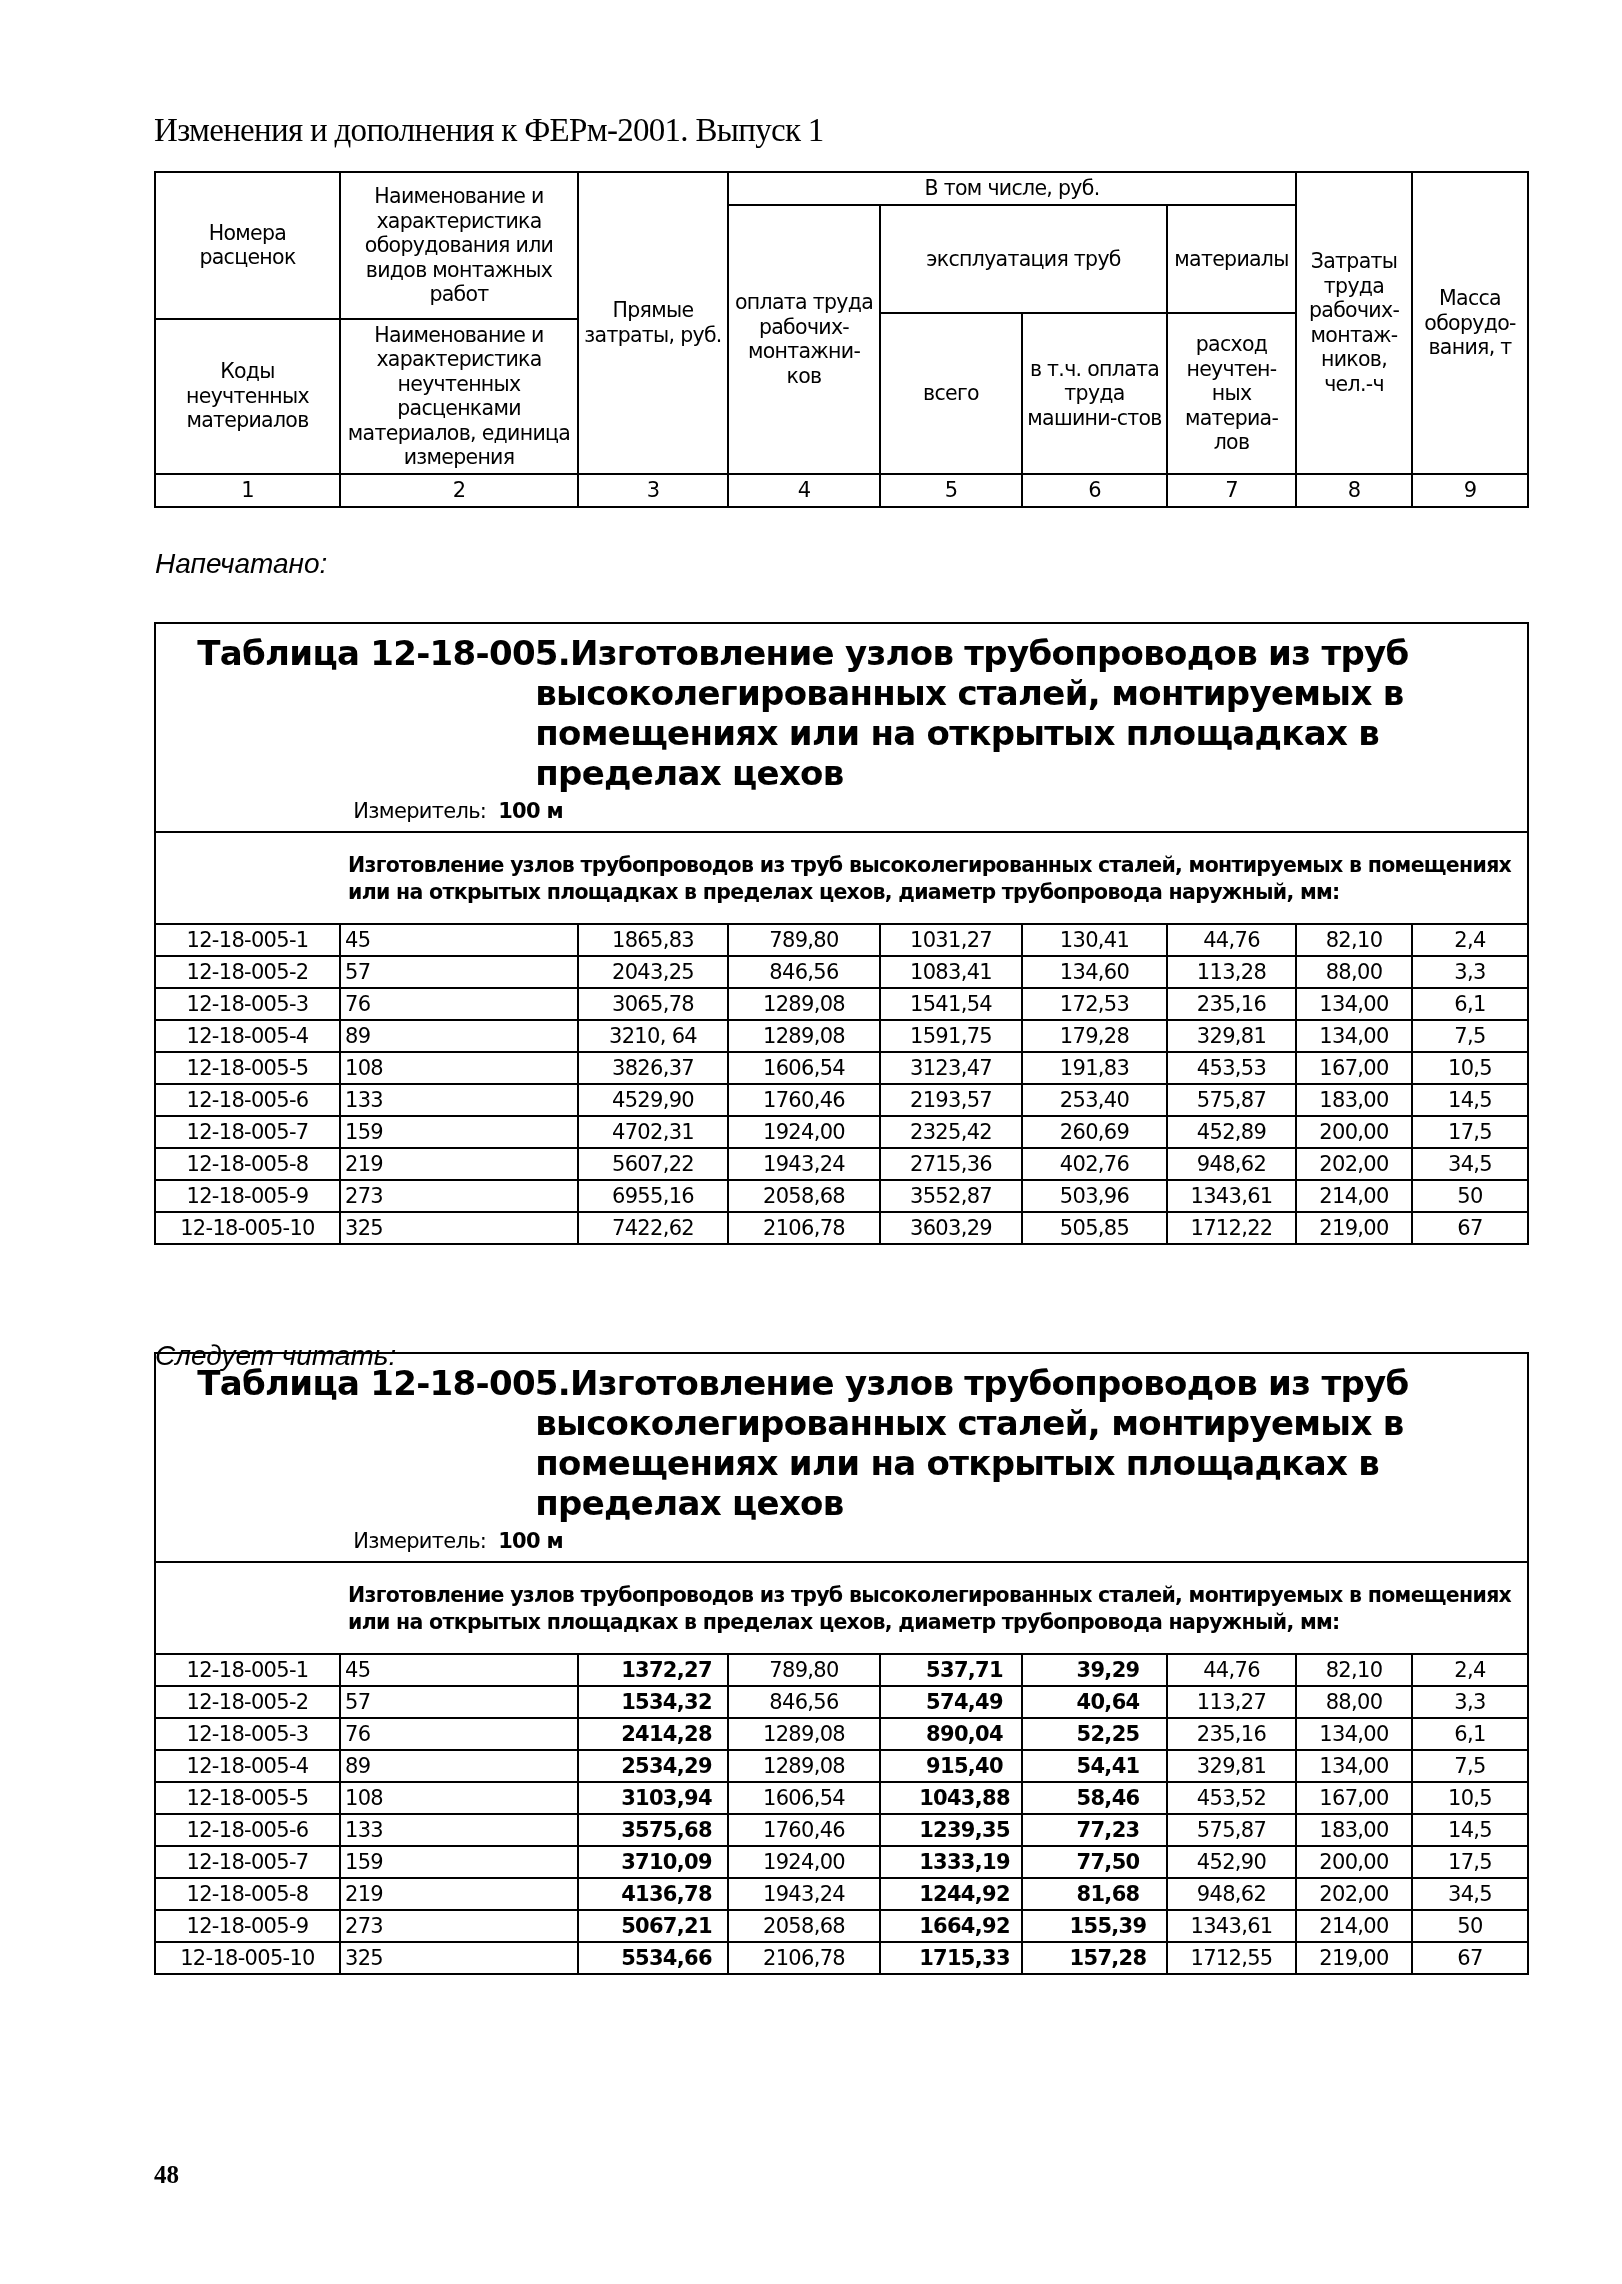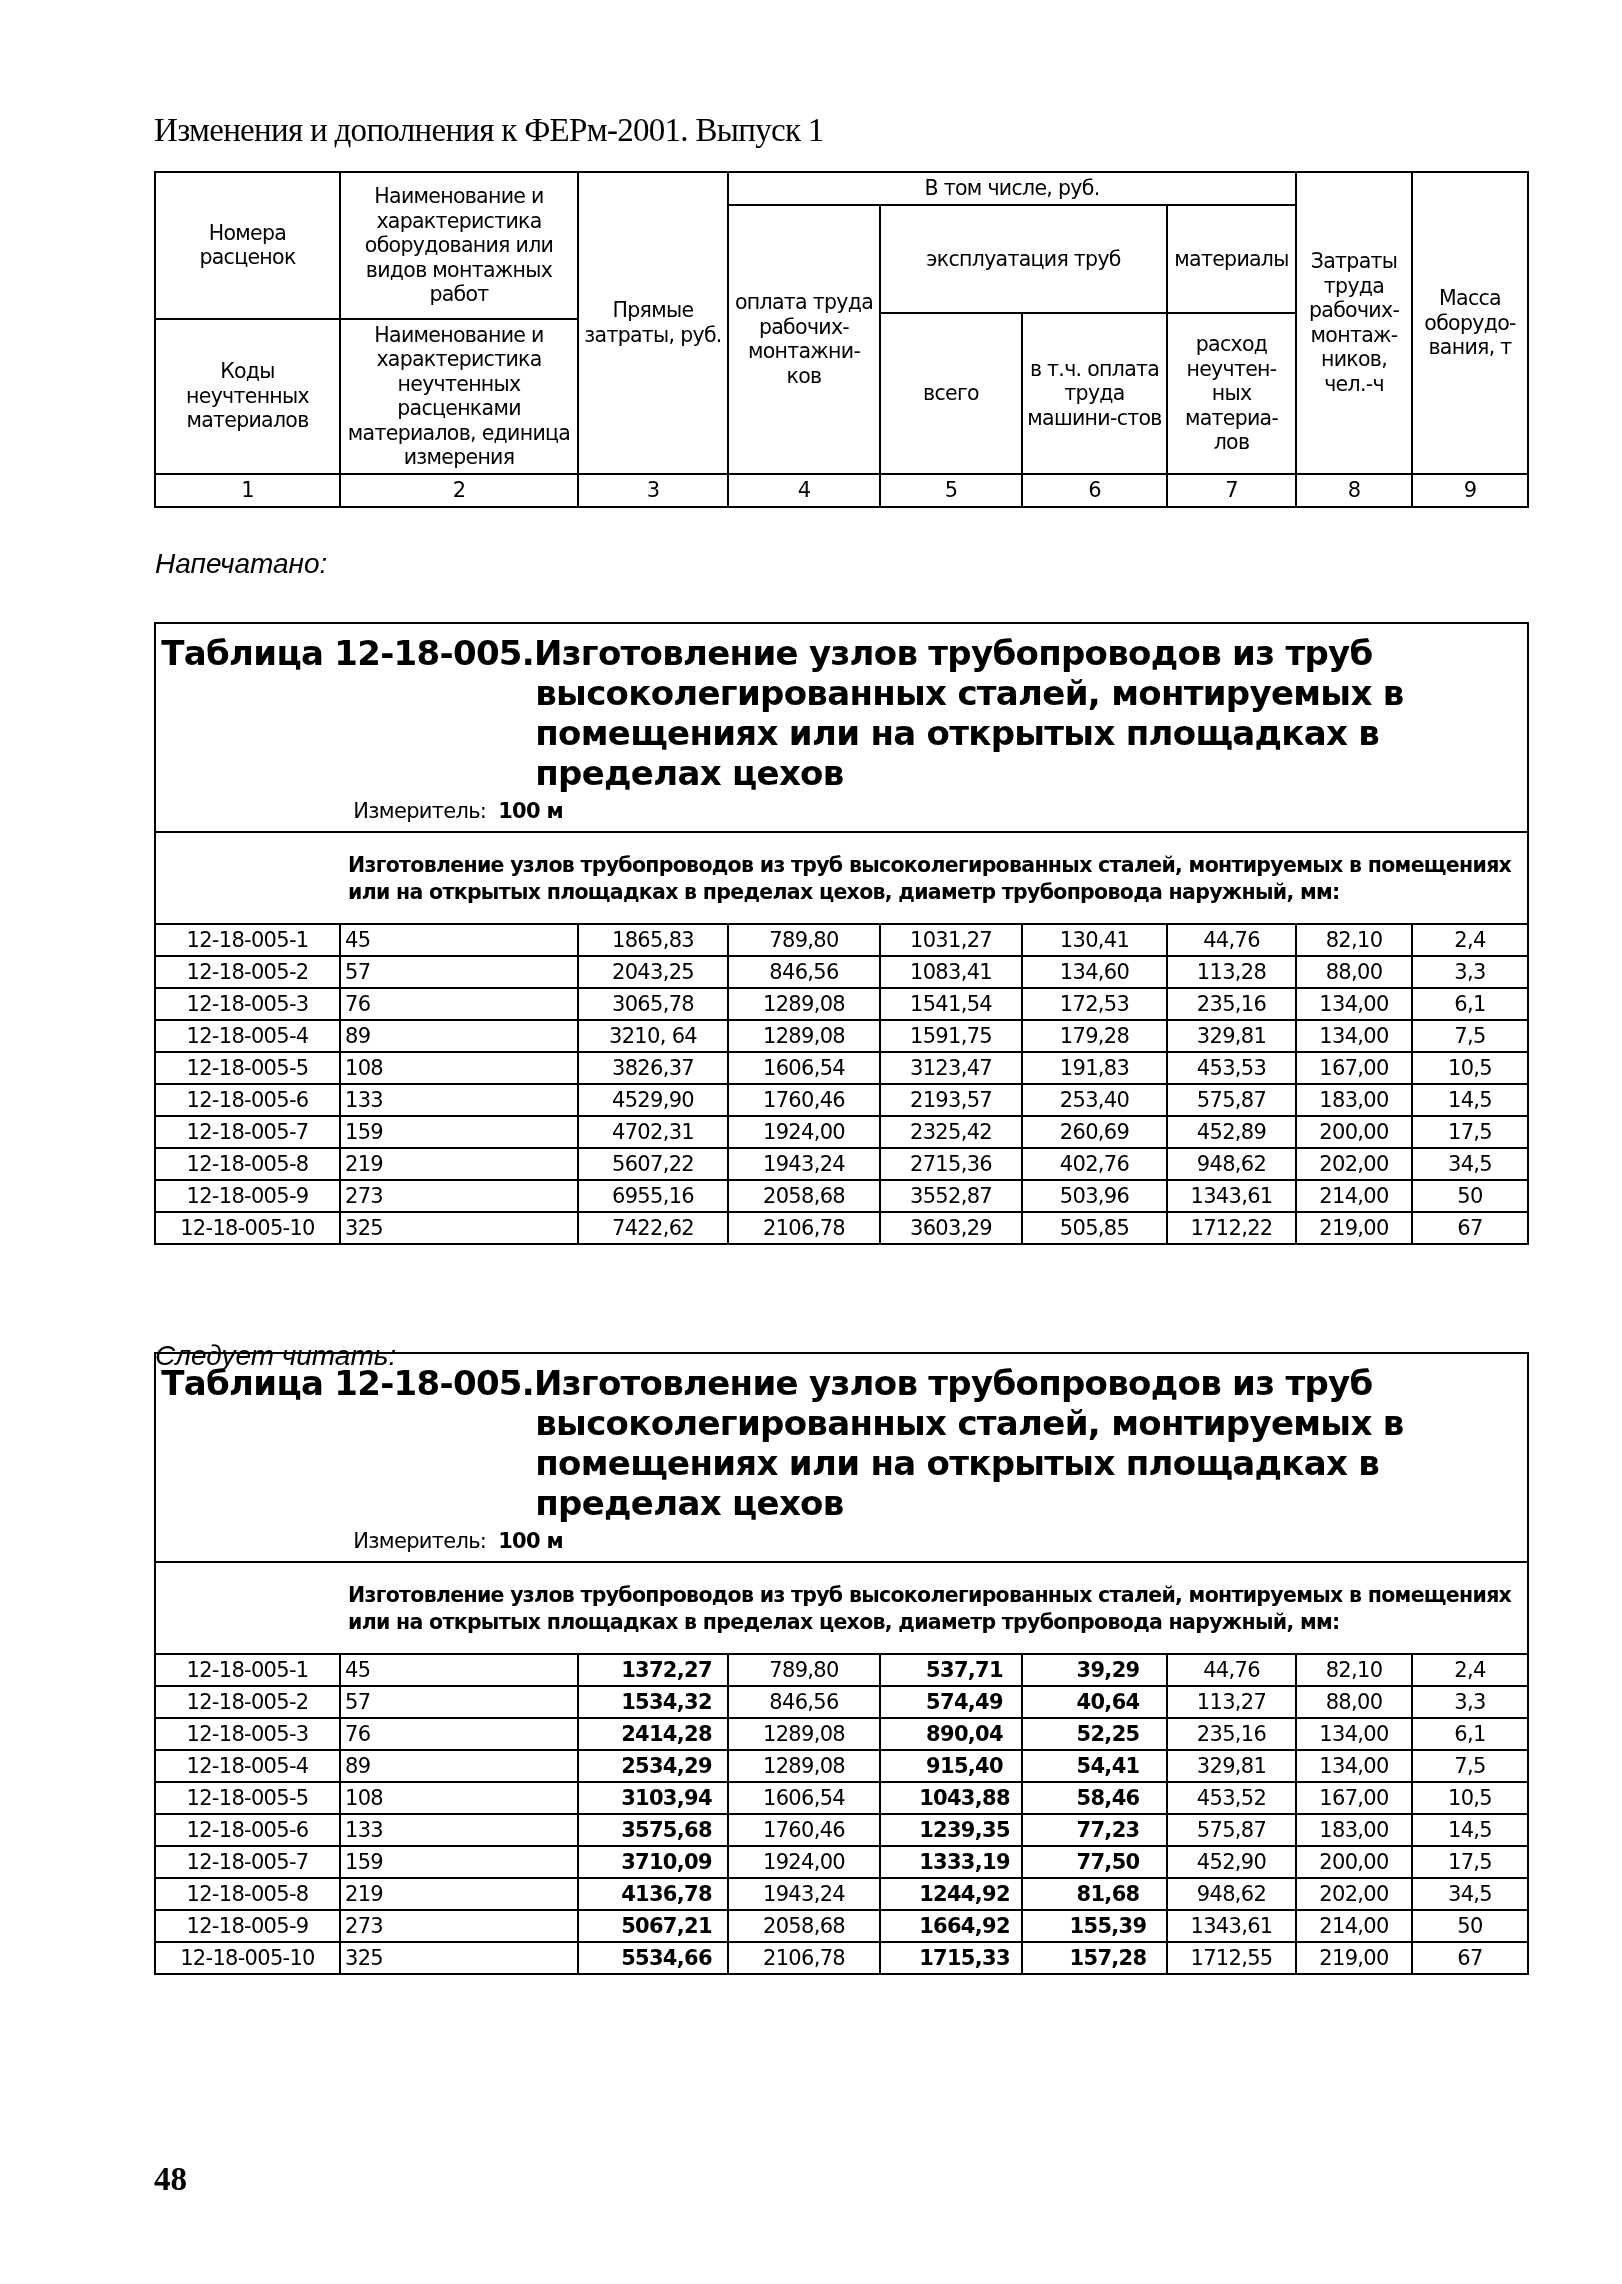--- a/index.html
+++ b/index.html
@@ -29,31 +29,32 @@
 
   
   .data-table { left: 154px; width: 1373px; font-size: 21px; letter-spacing: -0.7px; }
   .data-table td { height: 30px; padding: 0 4px; }
   .data-table td.left { text-align: left; }
   .data-table td.bold { font-weight: bold; padding-left: 31px; }
   .title-cell { text-align: left !important; vertical-align: top !important; padding: 9.3px 6.6px 5.3px 5.3px !important; }
   .title-main {
     font-weight: bold; font-size: 34px; line-height: 40px; letter-spacing: -0.7px;
     display: flex;
+    margin-left: 36px;
   }
   .title-main .prefix { white-space: nowrap; }
   .title-main .text { padding-left: 0; }
   .title-body { margin-left: 374px; }
   .meter { margin-left: 192px; margin-top: 6px; font-size: 21px; }
   .meter b { font-weight: bold; }
   .group-cell { text-align: left !important; padding: 5.3px 6.6px 2.6px 192px !important; font-weight: bold; font-size: 20.5px; line-height: 27px; }
 
   .page-number {
     position: absolute; left: 154px; top: 2161px;
-    font-family: "Liberation Serif", serif; font-weight: bold; font-size: 33px;
+    font-family: "Liberation Serif", serif; font-weight: bold; font-size: 25px;
   }
 </style>
 </head>
 <body>
 
 <div class="page-header">Изменения и дополнения к ФЕРм-2001. Выпуск 1</div>
 
 <table class="hdr-table">
   <colgroup>
     <col style="width:185px">

